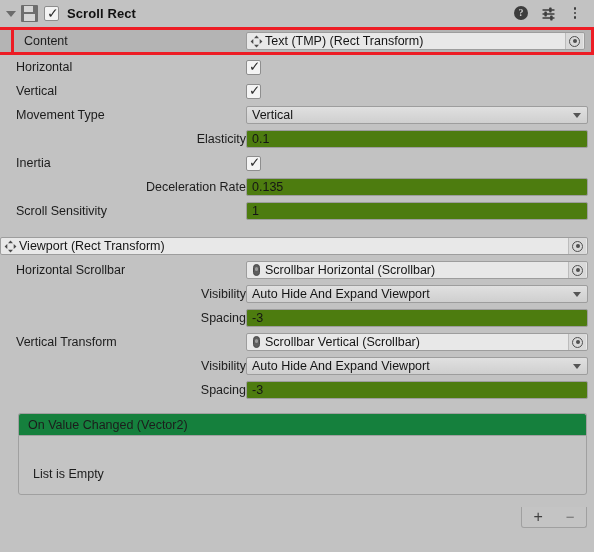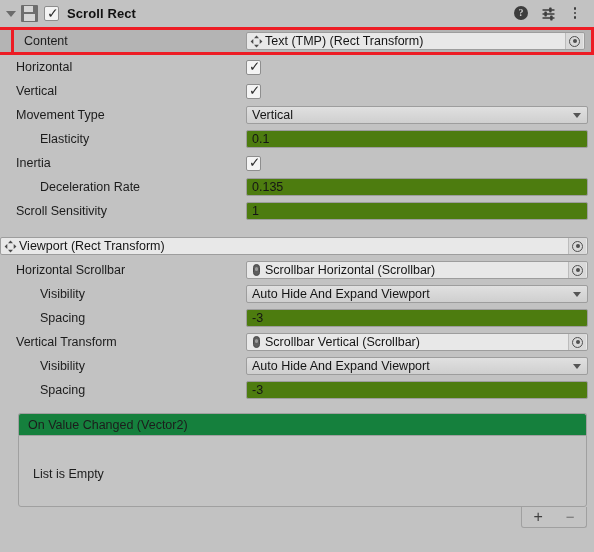--- a/index.html
+++ b/index.html
@@ -124,21 +124,21 @@
     position: relative;
   }
   .label {
     width: 246px;
     padding-left: 16px;
     font-size: 12.5px;
     color: #1c1c1c;
     white-space: nowrap;
     overflow: hidden;
   }
-  .label.indent { padding-left: 40px; }
+  .label.indent { padding-left: 40px; text-align: right; }
   .field { flex: 1; padding-right: 6px; display: flex; align-items: center; }
 
   
   .row.highlight {
     background: #b4b4b4;
     border-top: 3px solid #ed1c24;
     border-bottom: 3px solid #ed1c24;
     height: 28px;
   }
   .row.highlight::before {
@@ -288,21 +288,21 @@
     border: 1px solid #a0a0a0;
     border-bottom: none;
     border-radius: 3px 3px 0 0;
     display: flex;
     align-items: center;
     padding-left: 9px;
     font-size: 12.5px;
     color: #1c1c1c;
   }
   .event-body {
-    height: 72px;
+    height: 60px;
     background: #c4c4c4;
     border: 1px solid #a0a0a0;
     border-radius: 0 0 3px 3px;
     position: relative;
   }
   .event-empty {
     position: absolute;
     left: 14px; top: 31px;
     font-size: 12.5px;
     color: #1c1c1c;

